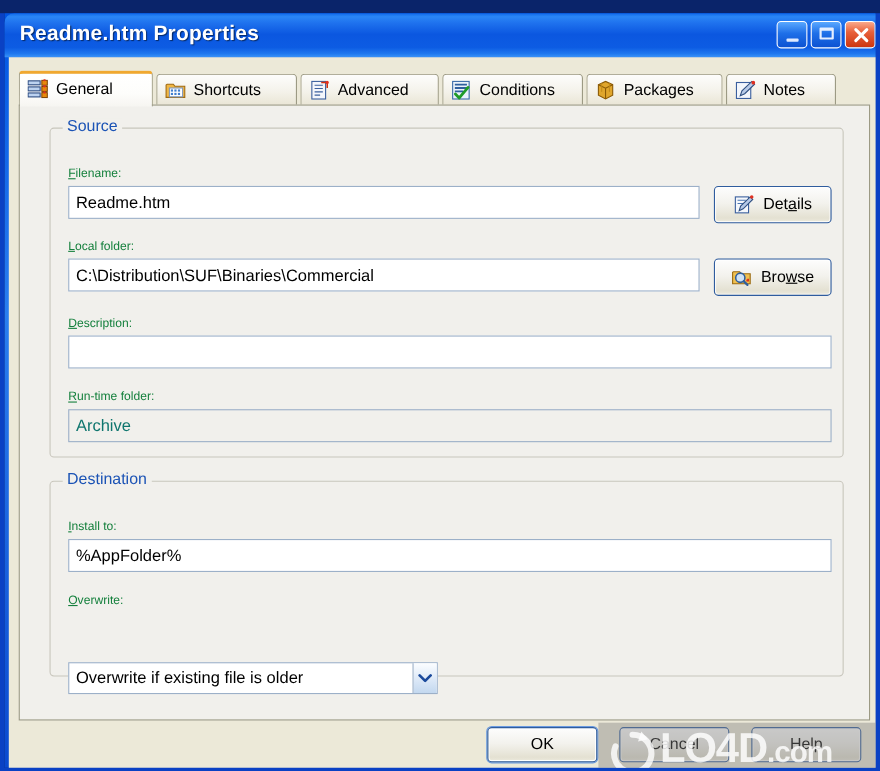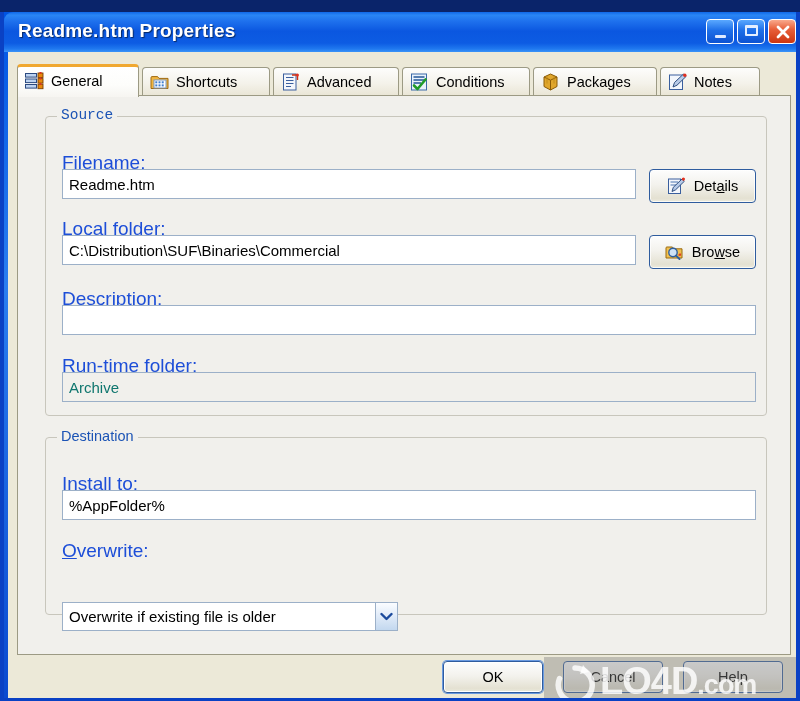--- a/index.html
+++ b/index.html
@@ -146,22 +146,22 @@
     top: -9px; left: 11px;
     background: #f1f0ec;
     padding: 0 4px;
     color: #1b53b5;
     font-size: 14.5px;
     line-height: 1;
   }
 
   .flabel {
     position: absolute;
-    font-size: 19px;
-    color: #1d4ed8;
+    font-size: 11px;
+    color: #15803d;
     white-space: nowrap;
   }
   .acc { text-decoration: underline; }
 
   .tinput {
     position: absolute;
     box-sizing: border-box;
     background: #ffffff;
     border: 1px solid #9cb0c8;
     font-family: "Liberation Sans", sans-serif;
@@ -355,21 +355,21 @@
             <path d="M5 14 L6.5 9.5 L15.5 1 L18 3.5 L9 12.2 Z" fill="#b8cbe8" stroke="#2f4f80" stroke-width="1"></path>
             <circle cx="16.8" cy="2.2" r="1.7" fill="#e03020"></circle>
           </svg>
         </span>
         <span class="tab-label">Notes</span>
       </div>
     </div>
 
     <div class="tabpanel">
 
-      <div class="group" style="left:27px; top:20px; width:722px; height:300px;font-family:Liberation Mono, monospace;">
+      <div class="group" style="left:27px; top:20px; width:722px; height:300px;">
         <span class="group-legend">Source</span>
       </div>
 
       <div class="flabel" style="left:44px; top:56px;">
         <span></span><span class="acc">F</span><span>ilename:</span>
       </div>
 
       <div class="tinput" style="left:44px; top:73px; width:574px; height:30px;">
         <span>Readme.htm</span>
       </div>

